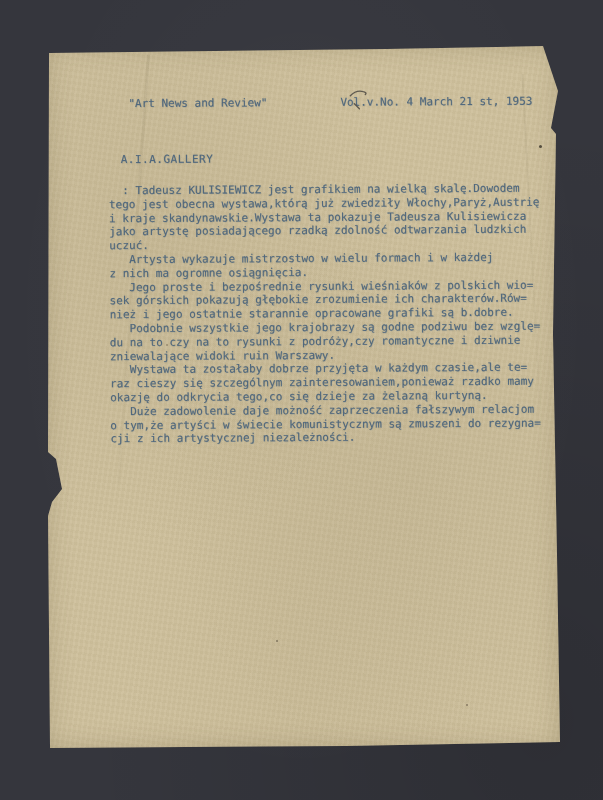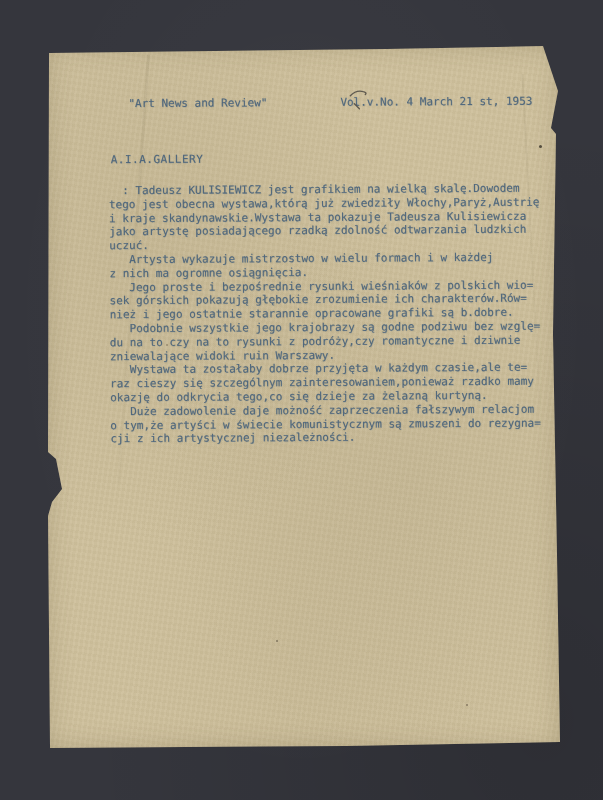--- a/index.html
+++ b/index.html
@@ -69,21 +69,21 @@
     left: 82px; top: 52px;
     width: 420px;
     display: flex;
     white-space: pre;
   }
   .pub-title { }
   .issue-info { position: absolute; left: 212px; top: 0; }
 
   .gallery-heading {
     position: absolute;
-    left: 64px; top: 108px;
+    left: 74px; top: 108px;
     letter-spacing: 0.5px;
   }
 
   .body-lines {
     position: absolute;
     left: 62px; top: 139px;
     width: 440px;
   }
   .typed-line {
     white-space: pre;

